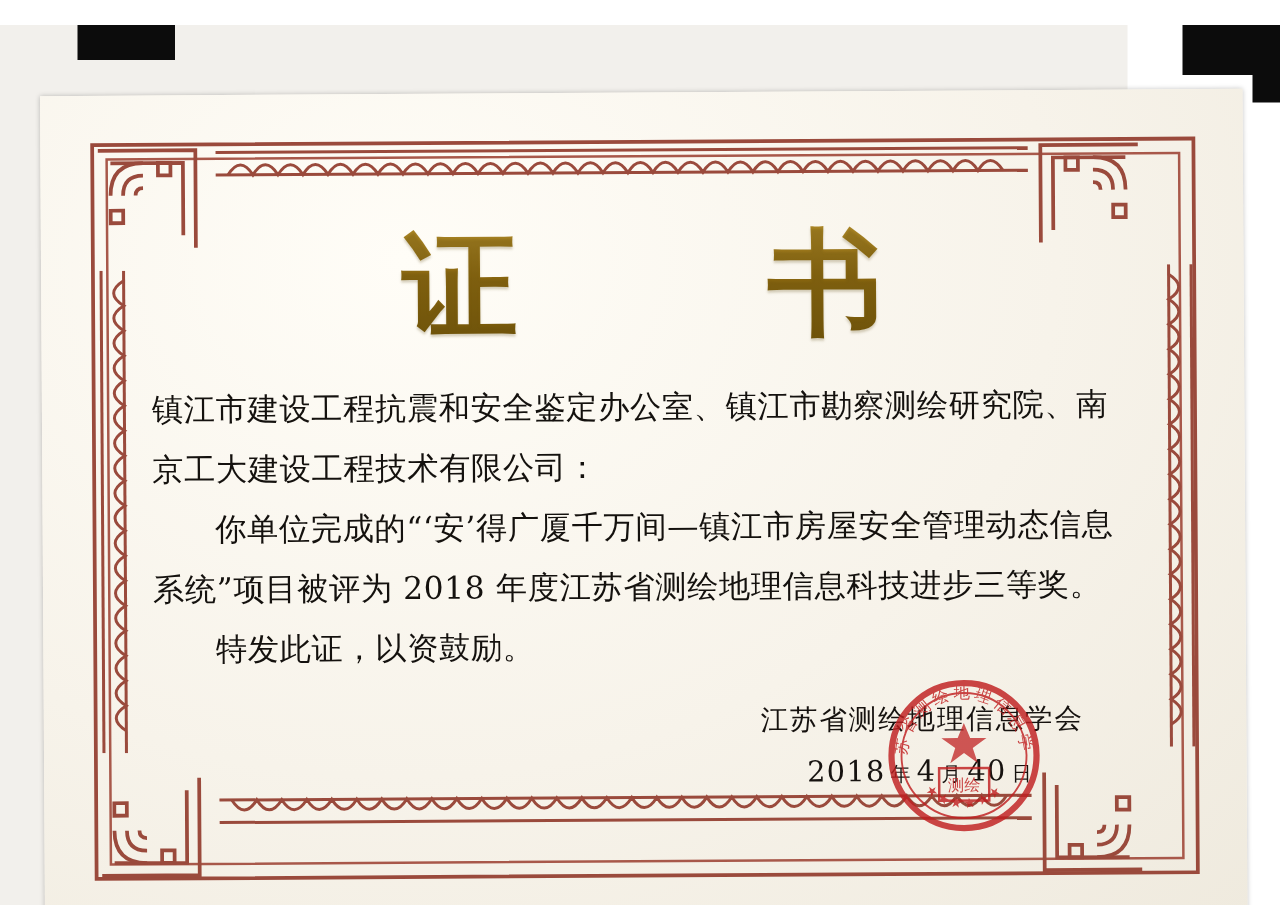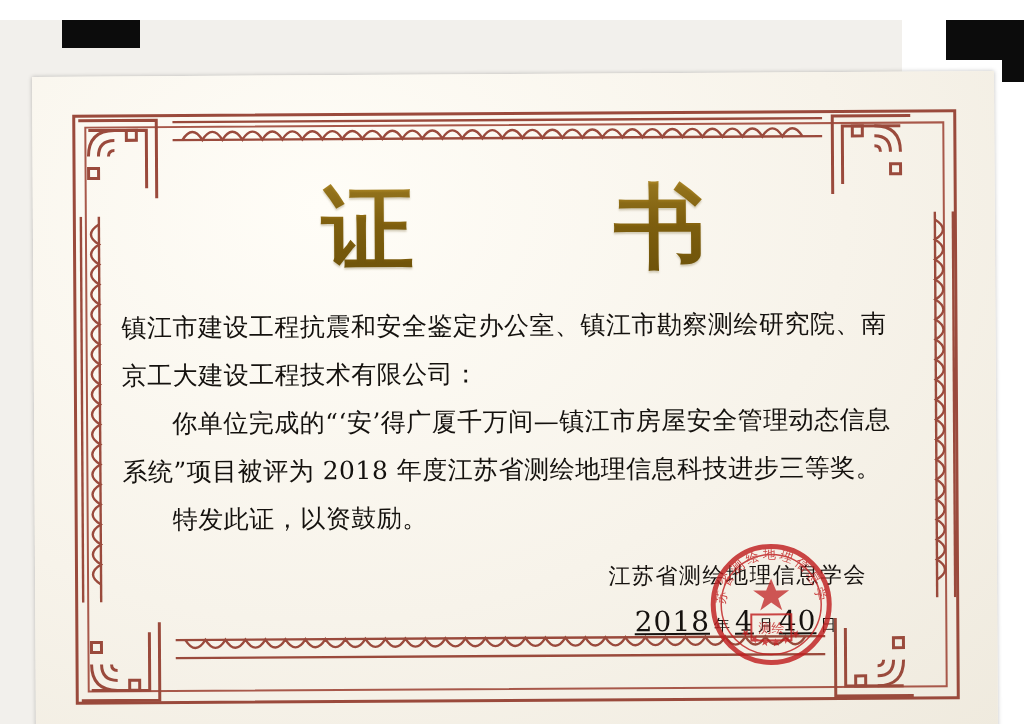--- a/index.html
+++ b/index.html
@@ -134,21 +134,21 @@
   }
   #org-name {
     font-size: 22px;
     letter-spacing: 1.5px;
   }
   #date-line {
     margin-top: 14px;
     font-size: 21px;
     letter-spacing: 1px;
   }
-  #date-line .num { font-size: 28px; text-decoration: underline; }
+  #date-line .num { font-size: 23px; }
   #date-line .unit { font-size: 16px; padding: 0 4px; }
 
   
   #seal {
     position: absolute;
     left: 672px;
     top: 468px;
     width: 128px;
     height: 128px;
     opacity: .82;

